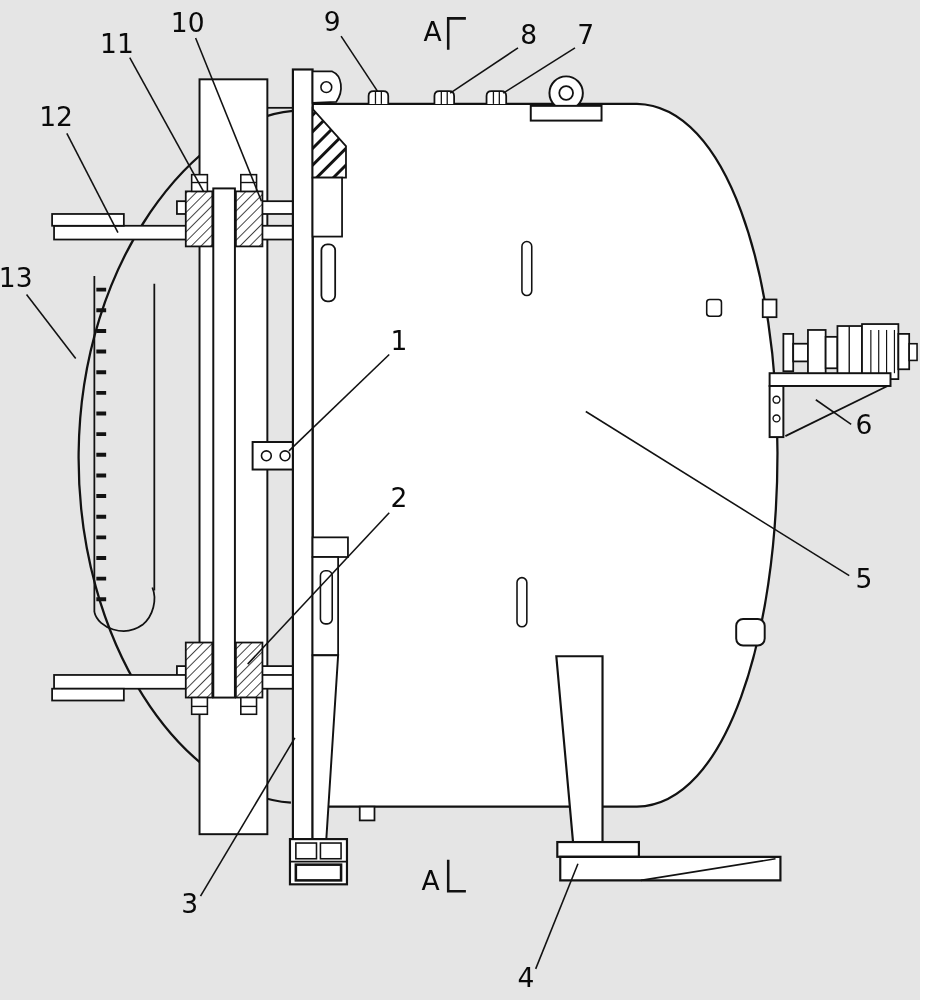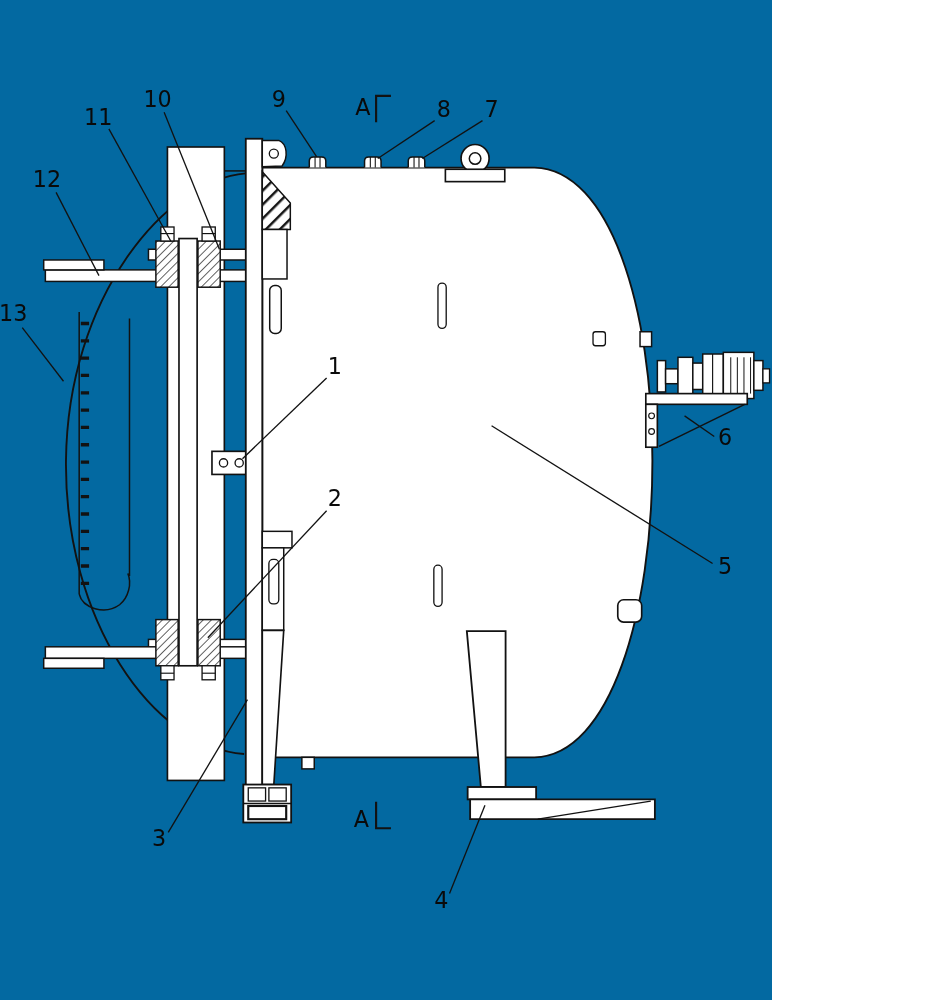--- a/index.html
+++ b/index.html
@@ -1,16 +1,16 @@
 <!DOCTYPE html>
 <html><head>
 <meta charset="utf-8">
 <style>
   html,body{margin:0;padding:0;background:#ffffff;}
-  .sheet{width:772px;height:1000px;background:#0369a1;position:relative;overflow:hidden;
+  .sheet{width:920px;height:1000px;background:#e5e5e5;position:relative;overflow:hidden;
          font-family:"DejaVu Sans",sans-serif;text-align:center;}
   svg{display:block;width:100%;height:100%;}
   .ln{stroke:#121212;fill:none;}
   .fw{fill:#ffffff;stroke:#121212;}
   .leader{stroke:#121212;stroke-width:1.6;fill:none;}
   .callout-text{font-family:"DejaVu Sans",sans-serif;font-size:27px;fill:#0a0a0a;text-anchor:middle;}
 </style>
 </head>
 <body>
 

